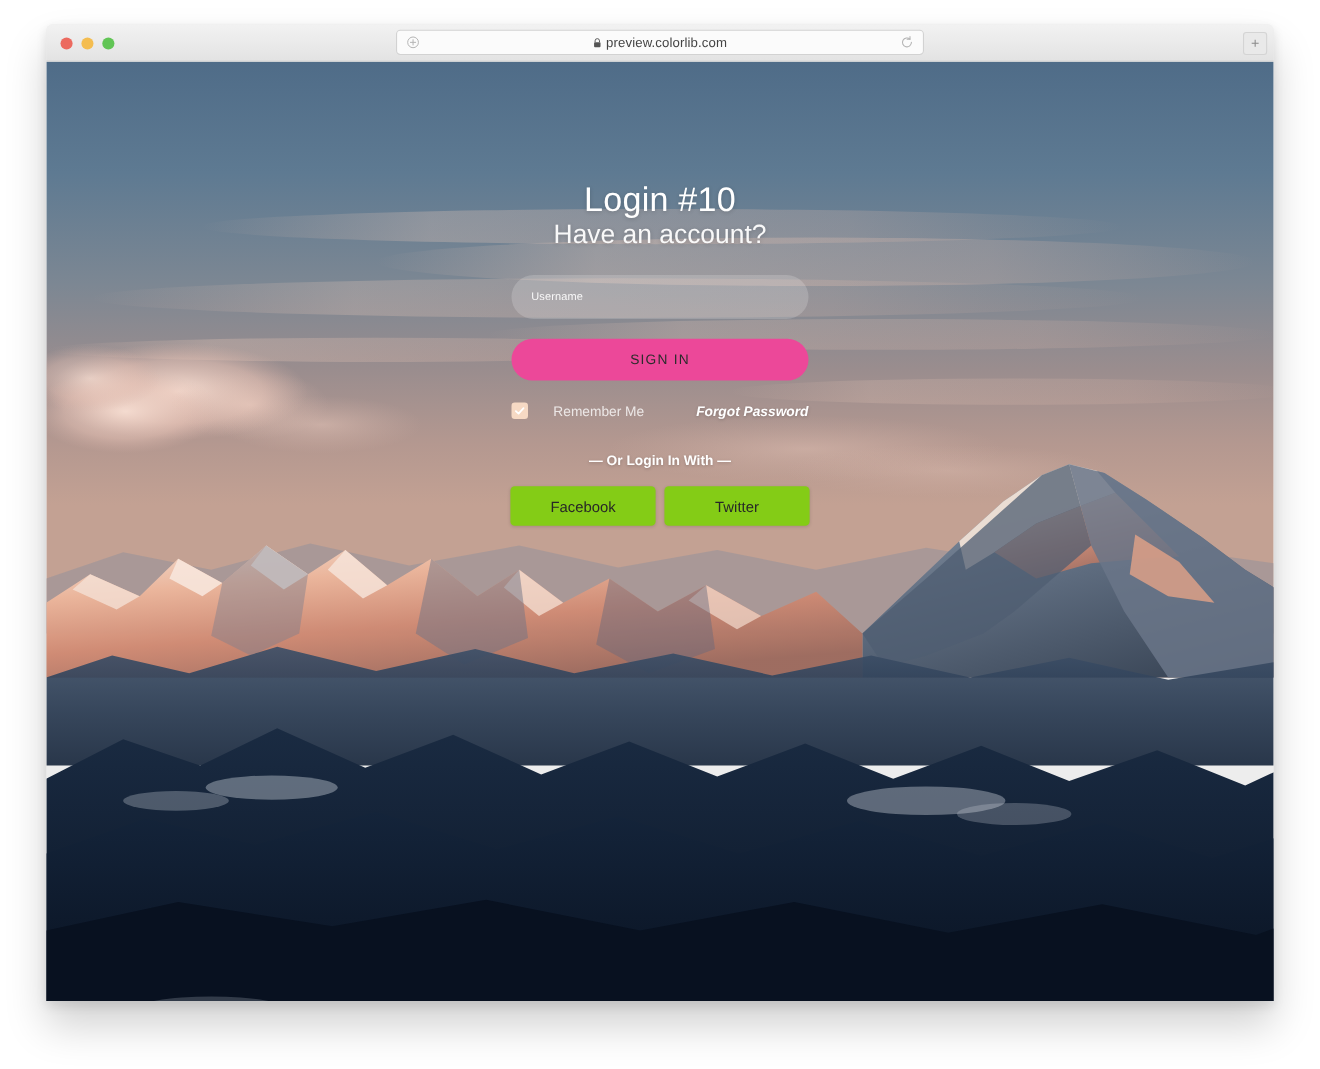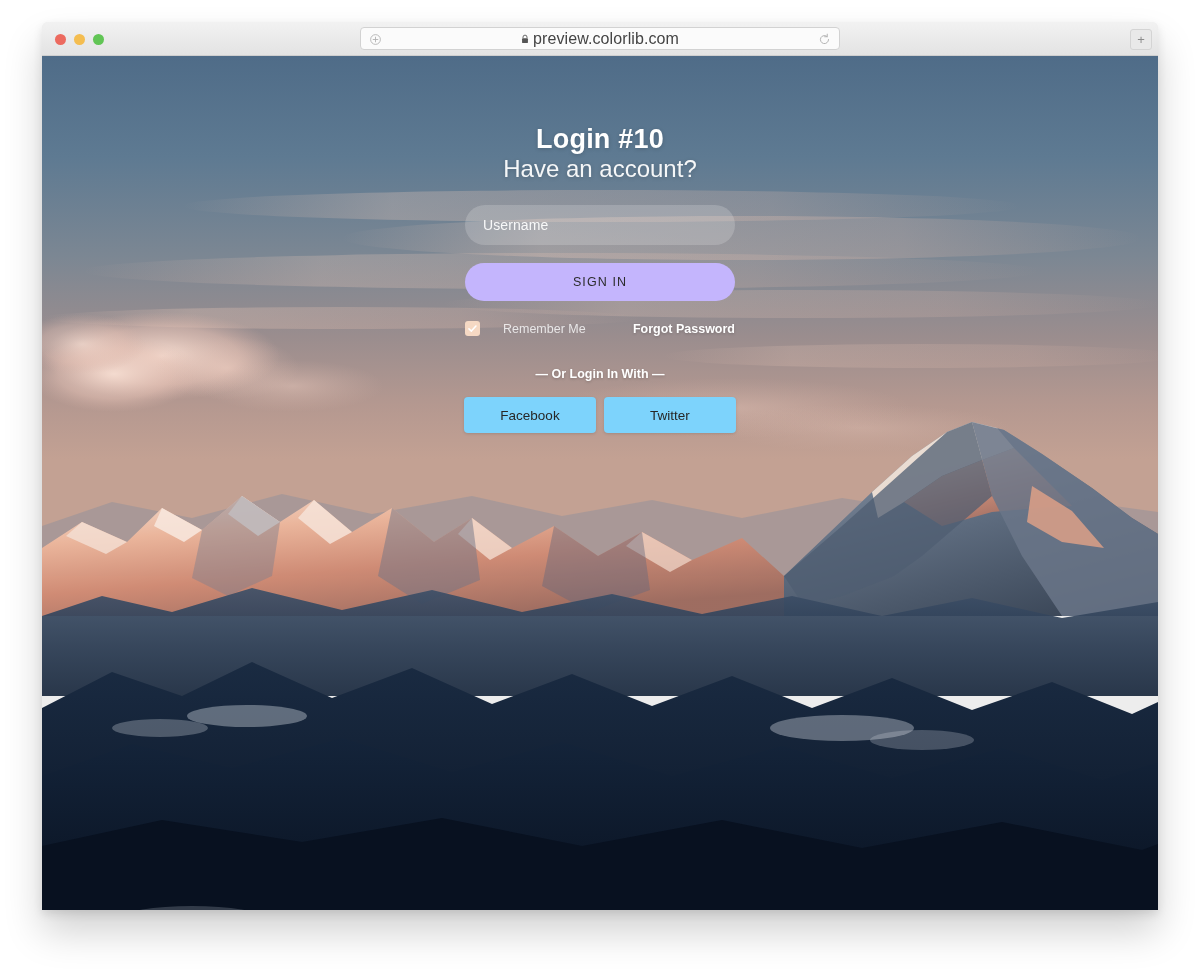--- a/index.html
+++ b/index.html
@@ -55,21 +55,21 @@
     background: #fbfbfb;
     border: 1px solid #d2d2d2;
     border-radius: 4px;
     display: flex;
     align-items: center;
     padding: 0 8px;
   }
   #url-text {
     flex: 1;
     text-align: center;
-    font-size: 16px;
+    font-size: 12px;
     color: #444;
     letter-spacing: .1px;
     display: flex;
     align-items: center;
     justify-content: center;
     gap: 4px;
   }
   .chrome-icon { width: 13px; height: 13px; flex: none; opacity: .55; }
 
   #new-tab-button {
@@ -99,23 +99,23 @@
   
   #login-content {
     position: absolute;
     left: 0; top: 0;
     width: 100%;
     text-align: center;
     color: #fff;
   }
 
   #page-title {
-    margin-top: 68px;
-    font-size: 27px;
-    font-weight: 700;
+    margin-top: 108px;
+    font-size: 31px;
+    font-weight: 400;
     letter-spacing: .2px;
     text-shadow: 0 1px 4px rgba(0,0,0,.18);
   }
 
   #form-subtitle {
     font-size: 24px;
     font-weight: 300;
     color: rgba(255,255,255,.94);
     text-shadow: 0 1px 4px rgba(0,0,0,.18);
   }
@@ -129,42 +129,42 @@
 
   .text-input {
     width: 270px;
     height: 40px;
     border: none;
     outline: none;
     border-radius: 20px;
     background: rgba(255,255,255,0.18);
     color: #fff;
     font-family: "Liberation Sans", sans-serif;
-    font-size: 14px;
+    font-size: 10px;
     padding: 0 40px 0 18px;
     letter-spacing: .1px;
   }
   .text-input::placeholder { color: rgba(255,255,255,.92); }
 
   #password-toggle {
     position: absolute;
     right: 14px;
     top: 50%;
     transform: translateY(-50%);
     width: 17px; height: 17px;
     line-height: 0;
   }
 
   #sign-in-button {
     width: 270px;
     height: 38px;
     margin-top: 8px;
     border: none;
     border-radius: 19px;
-    background: #c4b5fd;
+    background: #ec4899;
     color: #2c2c2c;
     font-family: "Liberation Sans", sans-serif;
     font-size: 12.5px;
     letter-spacing: 1.1px;
     cursor: pointer;
   }
 
   #form-options {
     width: 270px;
     margin: 20px auto 0;
@@ -187,40 +187,41 @@
   #remember-label {
     font-size: 12.5px;
     color: rgba(255,255,255,.78);
   }
   #forgot-password-link {
     font-size: 12.5px;
     font-weight: bold;
     color: #fff;
     text-decoration: none;
     text-shadow: 0 1px 3px rgba(0,0,0,.2);
+    font-style: italic;
   }
 
   #social-divider {
     margin-top: 31px;
     font-size: 12.5px;
     font-weight: bold;
     color: #fff;
     text-shadow: 0 1px 3px rgba(0,0,0,.22);
   }
 
   #social-buttons {
     margin-top: 16px;
     display: flex;
     justify-content: center;
     gap: 8px;
   }
   .social-button {
     width: 132px;
     height: 36px;
-    background: #7dd3fc;
+    background: #84cc16;
     color: #272727;
     border: none;
     border-radius: 4px;
     font-family: "Liberation Sans", sans-serif;
     font-size: 13.5px;
     cursor: pointer;
     box-shadow: 0 1px 3px rgba(0,0,0,.13);
   }
 </style>
 </head>

